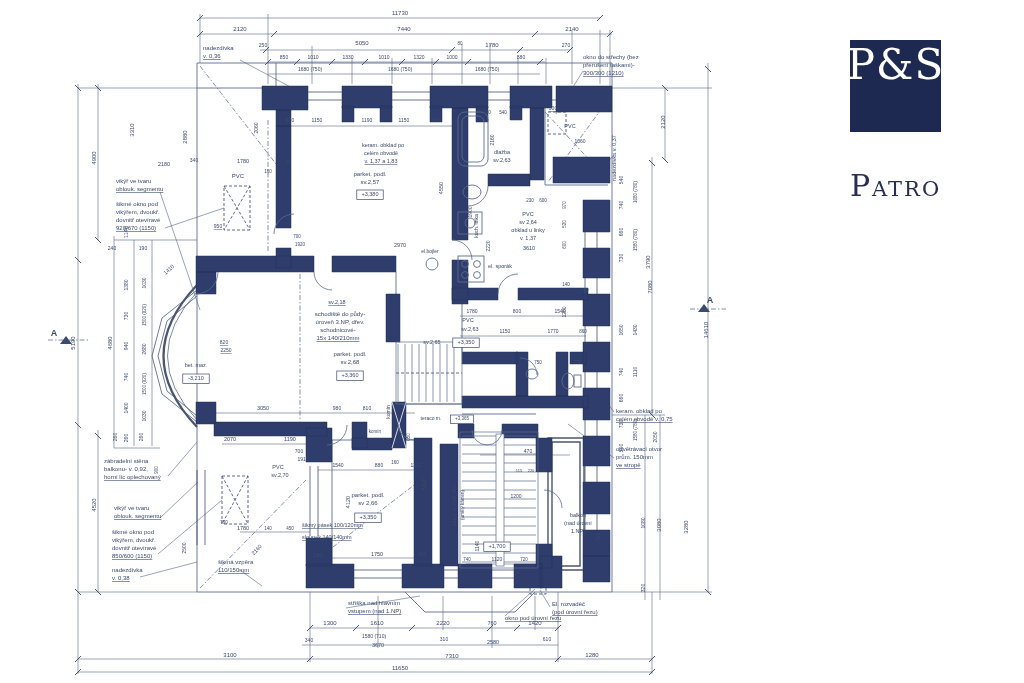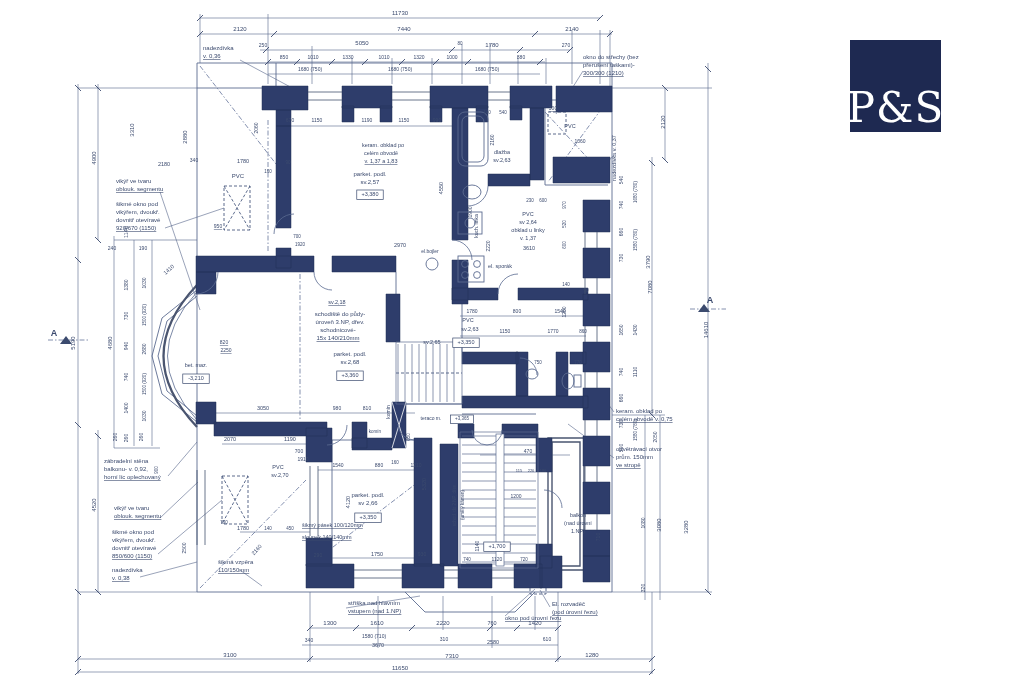--- a/index.html
+++ b/index.html
@@ -1,20 +1,20 @@
 <!DOCTYPE html>
 <html><head>
 <meta charset="utf-8">
 <style>
   html,body{margin:0;padding:0;background:#ffffff;}
   #stage{position:relative;width:1024px;height:683px;background:#ffffff;overflow:hidden;
          font-family:"Liberation Sans",sans-serif;}
   #plan-svg{position:absolute;left:0;top:0;}
   .logo-box{position:absolute;left:850px;top:40px;width:91px;height:92px;
-            display:flex;align-items:flex-end;justify-content:center;}
+            display:flex;align-items:flex-start;justify-content:center;}
   .logo-mark{font-family:"DejaVu Serif","Liberation Serif",serif;font-size:42px;
              color:#ffffff;letter-spacing:1px;}
   .logo-name{position:absolute;left:843px;top:168px;width:105px;text-align:center;
              font-family:"DejaVu Serif","Liberation Serif",serif;font-variant:small-caps;
              font-size:30px;letter-spacing:2px;}
 </style>
 </head>
 <body>
 
 <div id="stage">
@@ -436,13 +436,14 @@
         <text font-size="4" fill="#3b4a6e" text-anchor="middle" font-family="&quot;Liberation Sans&quot;, sans-serif" x="531" y="472">220</text>
         <text font-size="4" fill="#3b4a6e" text-anchor="middle" font-family="&quot;Liberation Sans&quot;, sans-serif" x="543" y="472">180</text>
         <text font-size="9" fill="#3b4a6e" text-anchor="middle" font-family="&quot;Liberation Sans&quot;, sans-serif" font-weight="bold" x="54" y="336">A</text>
         <text font-size="9" fill="#3b4a6e" text-anchor="middle" font-family="&quot;Liberation Sans&quot;, sans-serif" font-weight="bold" x="710" y="303">A</text>
       </g>
   </svg>
 
   <div class="logo-box" style="background: rgb(30, 41, 81);">
     <span class="logo-mark" style="color: rgb(255, 255, 255);">P&amp;S</span>
   </div>
+  <div class="logo-name" style="color: rgb(39, 46, 84);">Patro</div>
 </div>
 
 </body></html>

